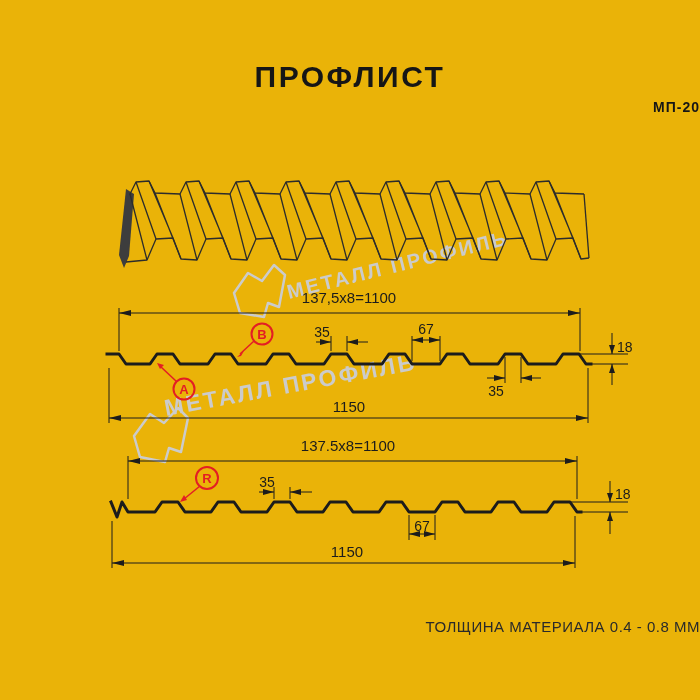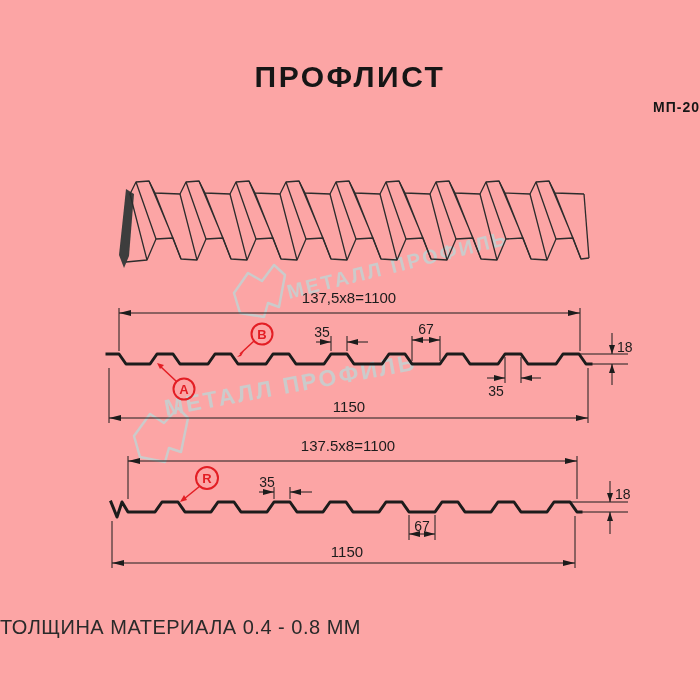--- a/index.html
+++ b/index.html
@@ -2,36 +2,36 @@
 <html style="--red: #e31e24; --line: #1c1c1c; --wm: #cbcbcb;"><head>
 <meta charset="utf-8">
 <style>
   :root{
     --red:#e31e24;
     --line:#1c1c1c;
     --wm:#cbcbcb;
   }
   html,body{margin:0;padding:0;background:#ffffff;}
   .page{
-    position:relative;width:700px;height:700px;background:#fca5a5;
+    position:relative;width:700px;height:700px;background:#eab308;
     overflow:hidden;font-family:"Liberation Sans",sans-serif;
   }
   .title{
     position:absolute;top:62px;left:0;width:100%;text-align:center;
     font-size:30px;line-height:30px;font-weight:bold;letter-spacing:2.5px;
     color:#161616;margin:0;
   }
   .subtitle{
     position:absolute;top:100px;left:0;width:100%;text-align:right;
     font-size:14px;line-height:14px;font-weight:bold;letter-spacing:1px;
     color:#161616;margin:0;
   }
   .footer{
-    position:absolute;top:617px;left:0;width:100%;text-align:left;
-    font-size:20px;line-height:20px;letter-spacing:0.5px;color:#2a2a2a;
+    position:absolute;top:617px;left:0;width:100%;text-align:right;
+    font-size:15px;line-height:20px;letter-spacing:0.5px;color:#2a2a2a;
   }
   svg.art{position:absolute;left:0;top:0;}
   
   .profile{fill:none;stroke:var(--line);stroke-width:3;stroke-linejoin:round;stroke-linecap:square;}
   .thin{fill:none;stroke:var(--line);stroke-width:1;}
   .arr{fill:var(--line);stroke:none;}
   .dimtext{font-size:14px;fill:var(--line);}
   .dimbig{font-size:15px;}
   .mid{text-anchor:middle;}
   .redcirc{fill:none;stroke:var(--red);stroke-width:2;}

